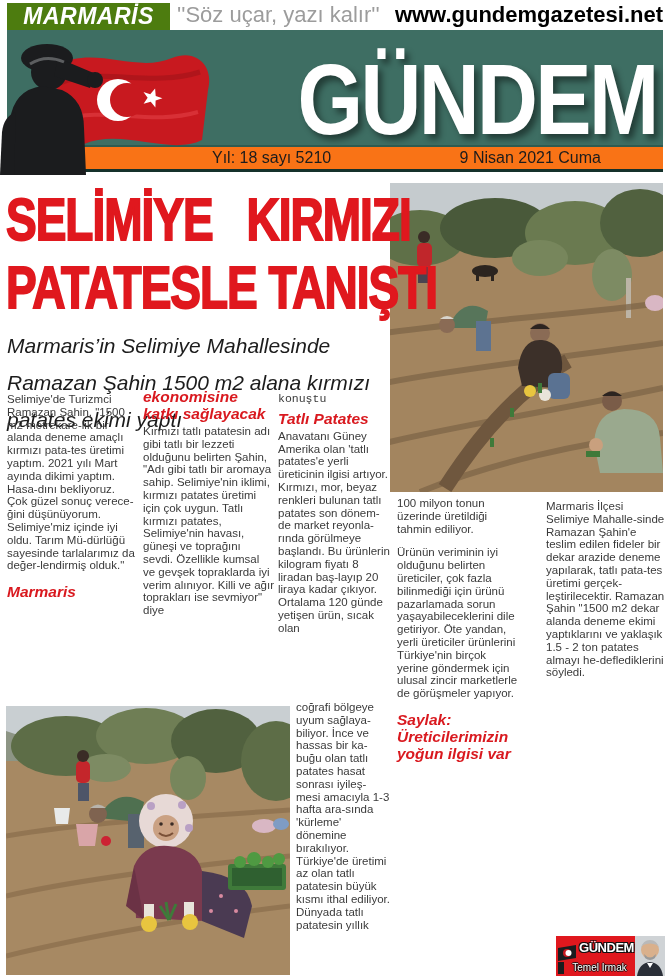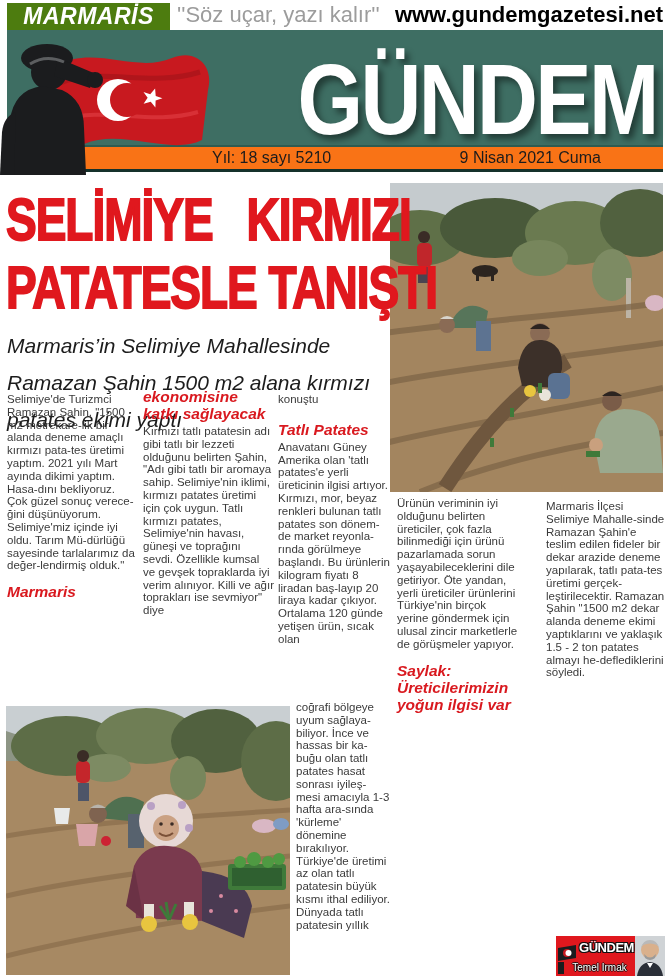--- a/index.html
+++ b/index.html
@@ -44,21 +44,21 @@
 
   
   .col{font-size:11.5px;line-height:12.8px;color:#3a3a3a;}
   .col p{margin:0 0 11px 0;}
   .red-head{color:#d9191f;font-weight:bold;font-style:italic;font-size:15.5px;line-height:17px;margin:0 0 3px 0;}
   .red-head.light{font-weight:600;}
   .byline{color:#d9191f;font-weight:bold;font-style:italic;font-size:15.5px;margin-top:14px;}
   .c1{left:7px;top:393px;width:131px;}
   .c2{left:143px;top:388px;width:131px;}
   .c3a{left:278px;top:393px;width:114px;}
-  .c3a .lead{margin-bottom:15px;}
+  .c3a .lead{margin-bottom:4px;font-family:Liberation Mono, monospace;}
   .c3b{left:296px;top:701px;width:94px;}
   .c4{left:397px;top:497px;width:123px;}
   .c5{left:546px;top:500px;width:119px;}
 
   
   .author-card{left:556px;top:936px;width:109px;height:40px;background:#e0181e;
     border-radius:2px;z-index:7;display:flex;align-items:stretch;}
   .author-left{width:22px;position:relative;flex:none;}
   .author-mid{flex:1;position:relative;}
   .brand-mini{position:absolute;left:0;right:0;top:4px;text-align:center;color:#fff;
@@ -198,20 +198,21 @@
   <p class="lead">konuştu</p>
   <div class="red-head light">Tatlı Patates</div>
   <p>Anavatanı Güney Amerika olan 'tatlı patates'e yerli üreticinin ilgisi artıyor. Kırmızı, mor, beyaz renkleri bulunan tatlı patates son dönem-de market reyonla-rında görülmeye başlandı. Bu ürünlerin kilogram fiyatı 8 liradan baş-layıp 20 liraya kadar çıkıyor. Ortalama 120 günde yetişen ürün, sıcak olan</p>
 </div>
 
 <div class="abs col c3b">
   <p>coğrafi bölgeye uyum sağlaya-biliyor. İnce ve hassas bir ka-buğu olan tatlı patates hasat sonrası iyileş-mesi amacıyla 1-3 hafta ara-sında 'kürleme' dönemine bırakılıyor. Türkiye'de üretimi az olan tatlı patatesin büyük kısmı ithal ediliyor. Dünyada tatlı patatesin yıllık</p>
 </div>
 
 <div class="abs col c4">
+  <p>100 milyon tonun üzerinde üretildiği tahmin ediliyor.</p>
   <p>Ürünün veriminin iyi olduğunu belirten üreticiler, çok fazla bilinmediği için ürünü pazarlamada sorun yaşayabileceklerini dile getiriyor. Öte yandan, yerli üreticiler ürünlerini Türkiye'nin birçok yerine göndermek için ulusal zincir marketlerle de görüşmeler yapıyor.</p>
   <div class="red-head">Saylak: Üreticilerimizin yoğun ilgisi var</div>
 </div>
 
 <div class="abs col c5">
   <p>Marmaris İlçesi Selimiye Mahalle-sinde Ramazan Şahin'e teslim edilen fideler bir dekar arazide deneme yapılarak, tatlı pata-tes üretimi gerçek-leştirilecektir. Ramazan Şahin "1500 m2  dekar alanda deneme ekimi yaptıklarını ve yaklaşık 1.5 - 2 ton patates almayı he-deflediklerini söyledi.</p>
 </div>
 
 <div class="abs photo photo-bottom" role="img" aria-label="Woman in headscarf planting seedlings with yellow gloves, workers and buckets behind">
   <svg width="284" height="269" viewBox="0 0 284 269">

